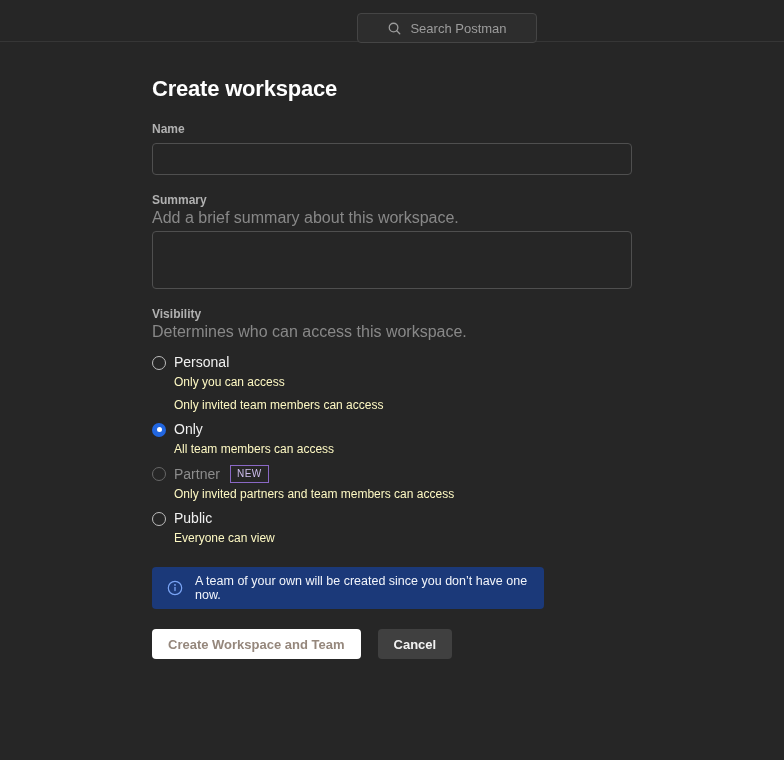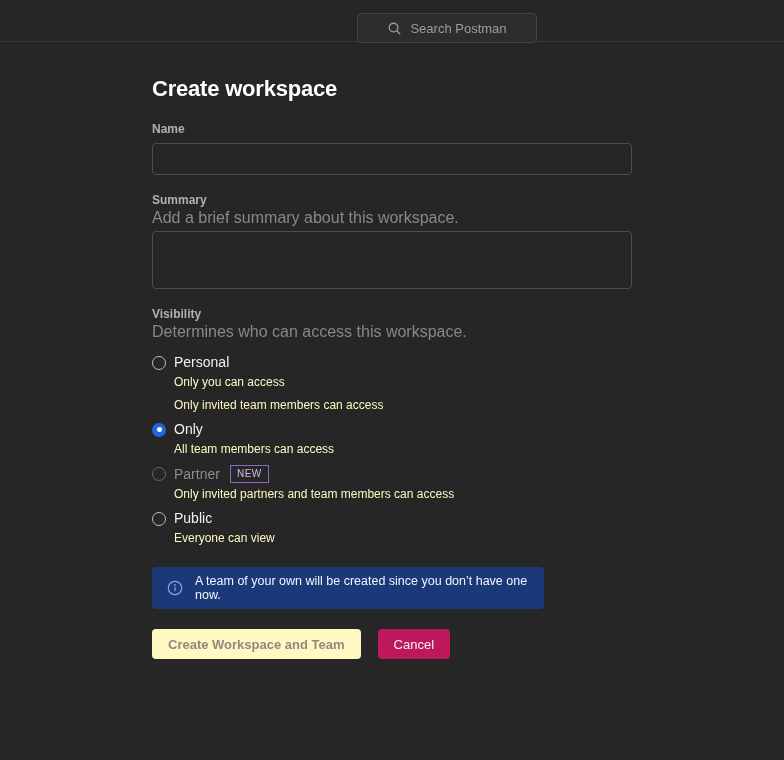--- a/index.html
+++ b/index.html
@@ -154,29 +154,29 @@
   .btn {
     height:30px;
     border:none;
     border-radius:4px;
     font-family:"Liberation Sans", sans-serif;
     font-size:13px;
     padding:0 16px;
     cursor:pointer;
   }
   .btn-primary-disabled {
-    background:#fef9c3;
+    background:#ffffff;
     color:#95877c;
     font-weight:700;
     cursor:default;
   }
   .btn-cancel {
-    background:#be185d;
+    background:#404040;
     color:#f3f3f3;
-    font-weight:400;
+    font-weight:700;
   }
 </style>
 </head>
 <body>
 
 <div class="topbar">
   <div class="search-box">
     <span class="search-icon">
       <svg width="15" height="15" viewBox="0 0 16 16" fill="none">
         <circle cx="7" cy="7" r="4.6" stroke="#9c9c9c" stroke-width="1.4"></circle>

